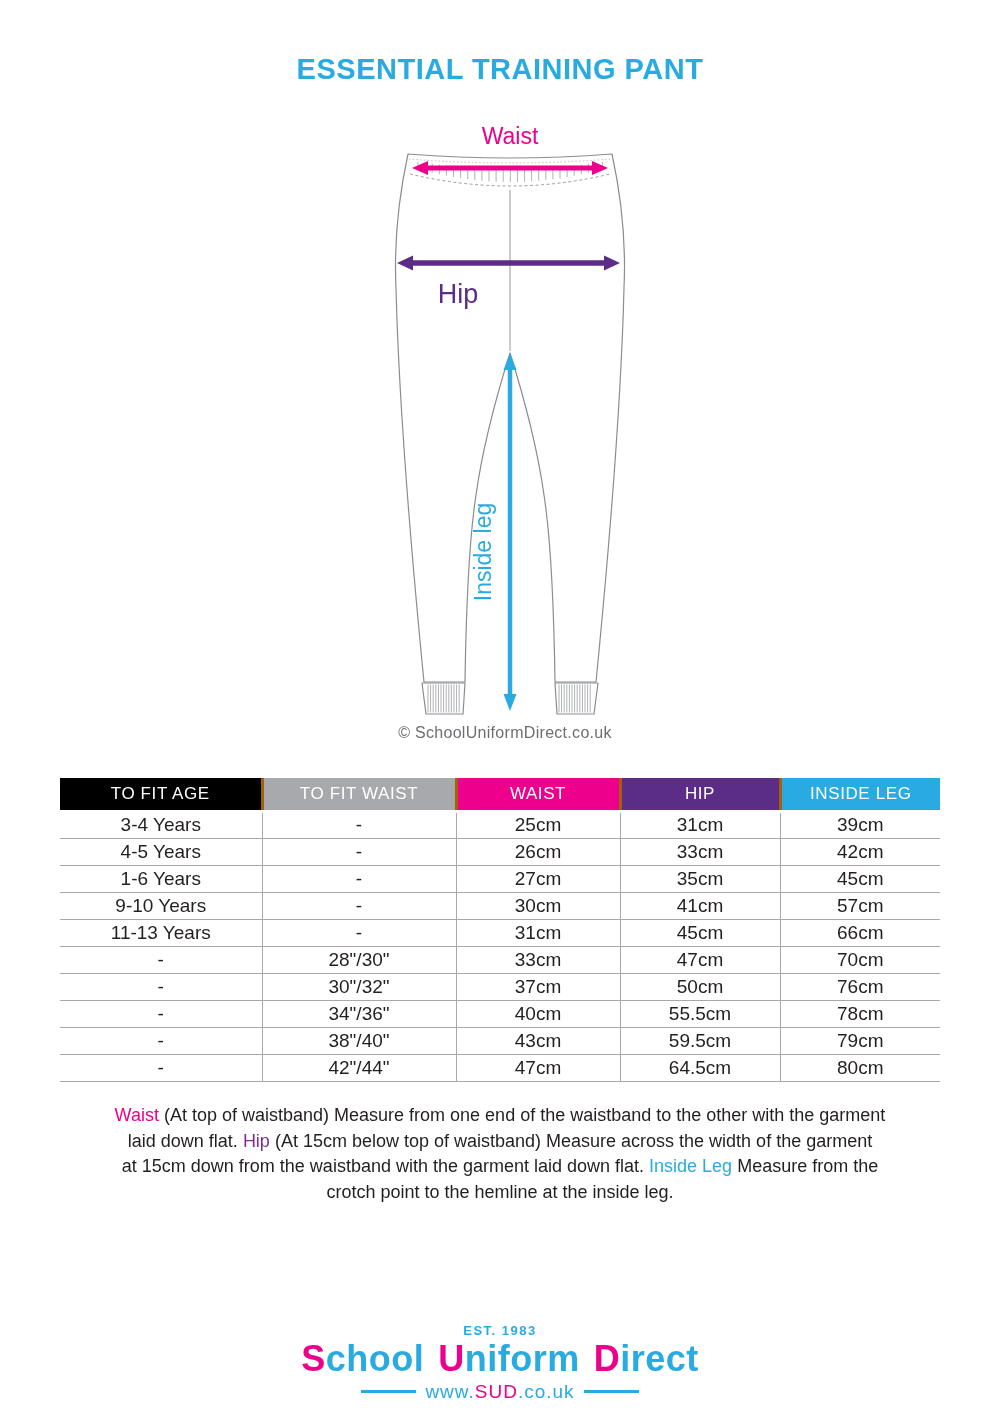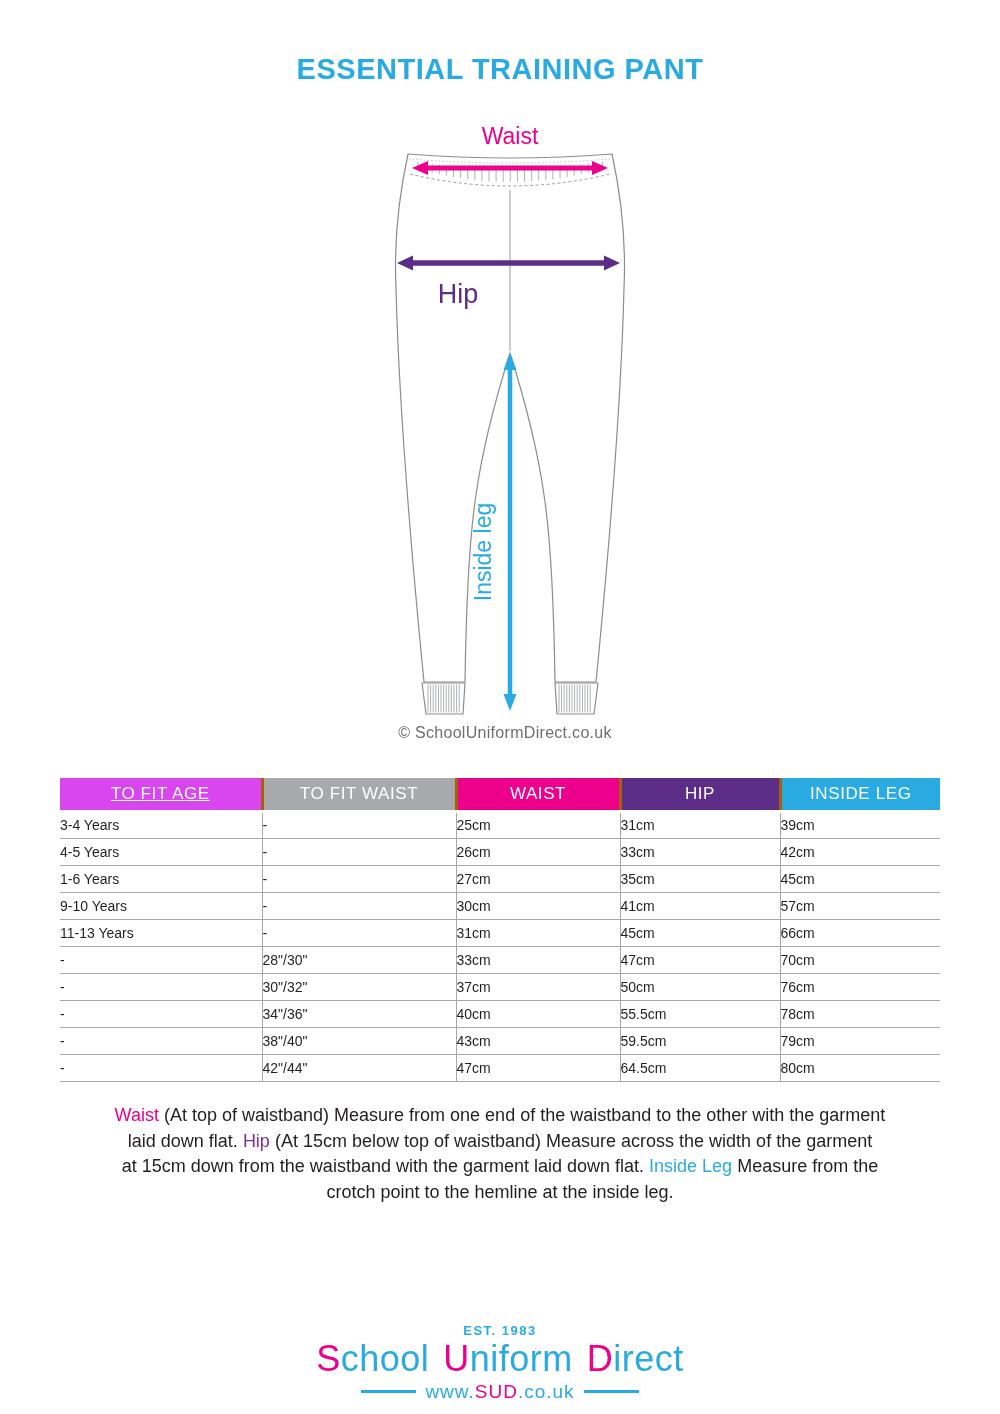--- a/index.html
+++ b/index.html
@@ -28,31 +28,31 @@
   .head-blue{fill:var(--blue);}
   .waist-label{fill:var(--pink);font-size:23px;font-weight:500;}
   .hip-label{fill:var(--purple);font-size:27px;font-weight:500;}
   .il-label{fill:var(--blue);font-size:23px;font-weight:500;}
   .copyright{fill:var(--copy);font-size:16px;letter-spacing:.3px;}
 
   .size-table{position:absolute;left:60px;top:778px;width:880px;border-collapse:collapse;table-layout:fixed;}
   .size-table th{color:#fff;font-size:17px;font-weight:normal;letter-spacing:.6px;height:33px;
     border-left:3px solid #a16207;border-bottom:3px solid #fff;text-align:center;}
   .size-table th:first-child{border-left:none;}
-  .size-table td{height:27px;font-size:14px;color:var(--dark);
+  .size-table td{height:27px;text-align:center;font-size:19px;color:var(--dark);
     border-bottom:1.5px solid var(--line);border-left:1px solid var(--line);padding:0;}
   .size-table td:first-child{border-left:none;}
 
   .instructions{position:absolute;left:60px;top:1103px;width:880px;text-align:center;
     font-size:18px;line-height:25.5px;color:var(--dark);}
   .seg-pink{color:var(--pink);} .seg-purple{color:#7B2E8E;} .seg-blue{color:var(--blue);} .seg-dark{color:var(--dark);}
 
   .logo{position:absolute;top:1281px;left:0;width:100%;text-align:center;}
   .logo-est{font-size:13px;font-weight:bold;letter-spacing:1.5px;color:var(--blue);margin-bottom:1px;margin-top:42px;}
-  .logo-wordmark{font-size:36px;font-weight:normal;letter-spacing:.5px;color:var(--blue);line-height:1.1;}
+  .logo-wordmark{font-size:36px;font-weight:bold;letter-spacing:.5px;color:var(--blue);line-height:1.1;}
   .logo-word{margin:0 7px;}
   .logo-lead{color:var(--pink);}
   .logo-url-row{display:flex;justify-content:center;align-items:center;gap:9px;margin-top:2px;}
   .dash{display:inline-block;width:55px;height:2.5px;background:var(--blue);}
   .logo-url{font-size:19px;font-weight:normal;letter-spacing:1px;color:var(--blue);}
   .u-pink{color:var(--pink);}
 </style>
 </head>
 <body>
 
@@ -162,21 +162,21 @@
   <table class="size-table">
     <colgroup>
       <col style="width:202px">
         <col style="width:194px">
         <col style="width:164px">
         <col style="width:160px">
         <col style="width:160px">
     </colgroup>
     <thead>
       <tr>
-          <th style="background: #d946ef; text-decoration: underline;">TO FIT AGE</th>
+          <th style="background: #000000;">TO FIT AGE</th>
           <th style="background: rgb(167, 169, 172);">TO FIT WAIST</th>
           <th style="background: rgb(236, 0, 140);">WAIST</th>
           <th style="background: rgb(92, 45, 135);">HIP</th>
           <th style="background: rgb(41, 171, 226);">INSIDE LEG</th>
         </tr>
     </thead>
     <tbody>
         <tr>
           <td>3-4 Years</td>
           <td>-</td>

